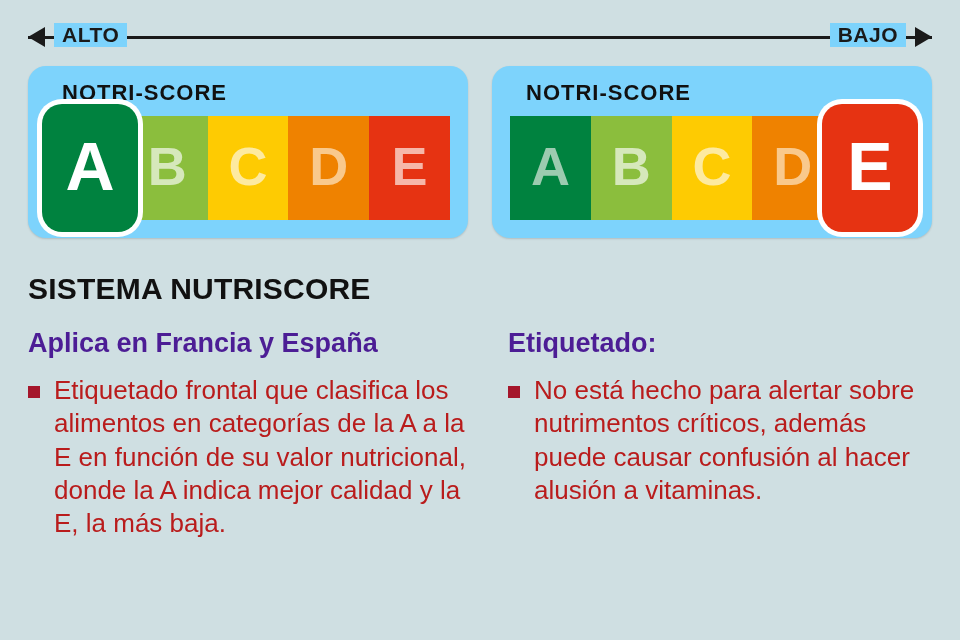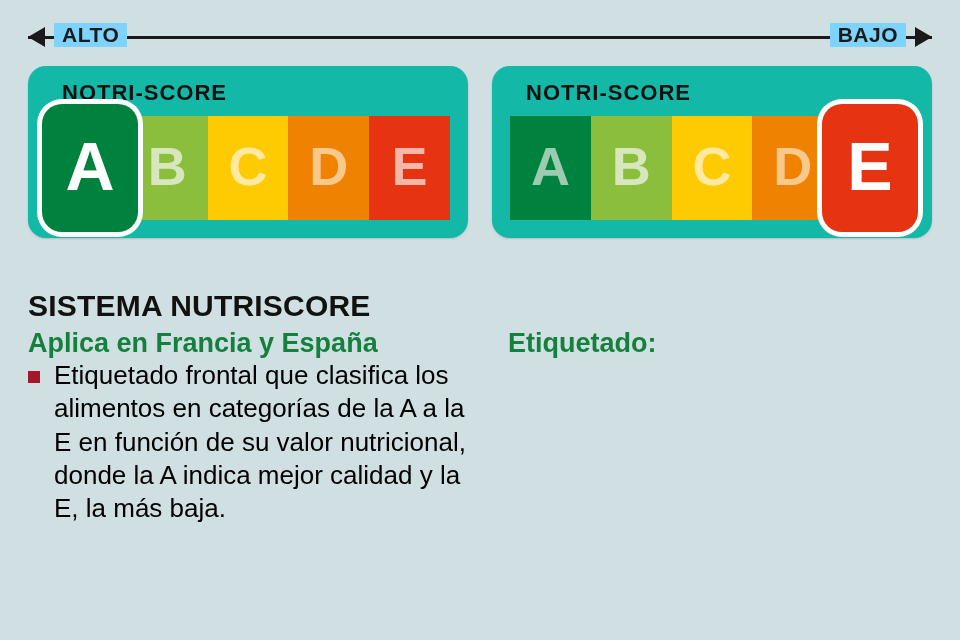--- a/index.html
+++ b/index.html
@@ -66,21 +66,21 @@
     top: 66px;
     left: 28px;
     width: 904px;
     height: 180px;
   }
   .ns-card {
     position: absolute;
     top: 0;
     width: 440px;
     height: 172px;
-    background: #14b8a6;
+    background: #7dd3fc;
     border-radius: 18px;
     box-shadow: 0 1px 2px rgba(0,0,0,0.15);
   }
   .ns-card.first { left: 0; }
   .ns-card.second { left: 464px; }
   .ns-title {
     position: absolute;
     top: 14px;
     left: 34px;
     font-weight: bold;
@@ -128,45 +128,44 @@
 
   
   .section-title {
     position: absolute;
     left: 28px;
     top: 272px;
     font-size: 30px;
     font-weight: bold;
     color: #111;
     letter-spacing: 0.2px;
-    margin-top: 17px;
   }
   .col {
     position: absolute;
     top: 328px;
   }
   .col.left { left: 28px; width: 440px; }
   .col.right { left: 508px; width: 430px; }
   .col-head {
     font-size: 27px;
     font-weight: bold;
-    color: #15803d;
-    margin-bottom: 0;
+    color: #4c1d95;
+    margin-bottom: 15px;
   }
   .bullet-list {
     margin: 0;
     padding: 0;
     list-style: none;
   }
   .bullet-item {
     position: relative;
     padding-left: 26px;
     font-size: 26px;
     line-height: 1.28;
-    color: #000000;
+    color: #b91c1c;
   }
   .bullet-item .sq {
     position: absolute;
     left: 0;
     top: 12px;
     width: 12px;
     height: 12px;
     background: #a5162b;
   }
 </style>
@@ -236,13 +235,19 @@
   <ul class="bullet-list">
     <li class="bullet-item">
       <span class="sq"></span>
       <span>Etiquetado frontal que clasifica los alimentos en categorías de la A a la E en función de su valor nutricional, donde la A indica mejor calidad y la E, la más baja.</span>
     </li>
   </ul>
 </div>
 
 <div class="col right">
   <div class="col-head">Etiquetado:</div>
+  <ul class="bullet-list">
+    <li class="bullet-item">
+      <span class="sq"></span>
+      <span>No está hecho para alertar sobre nutrimentos críticos, además puede causar confusión al hacer alusión a vitaminas.</span>
+    </li>
+  </ul>
 </div>
 
 </body></html>

